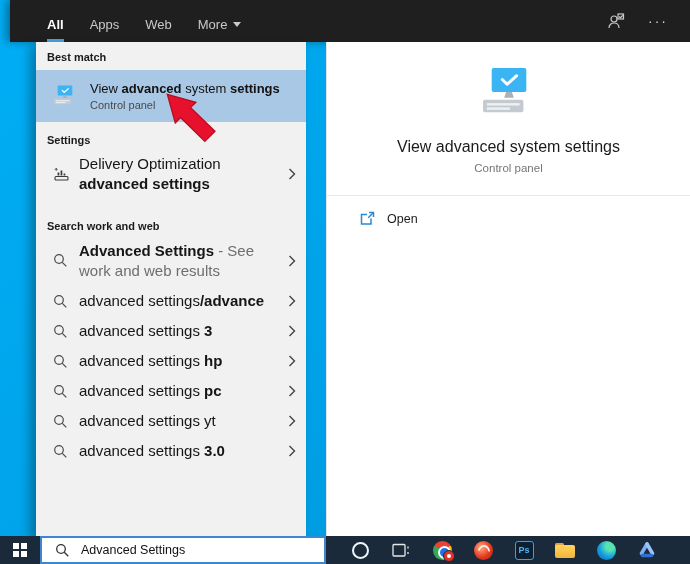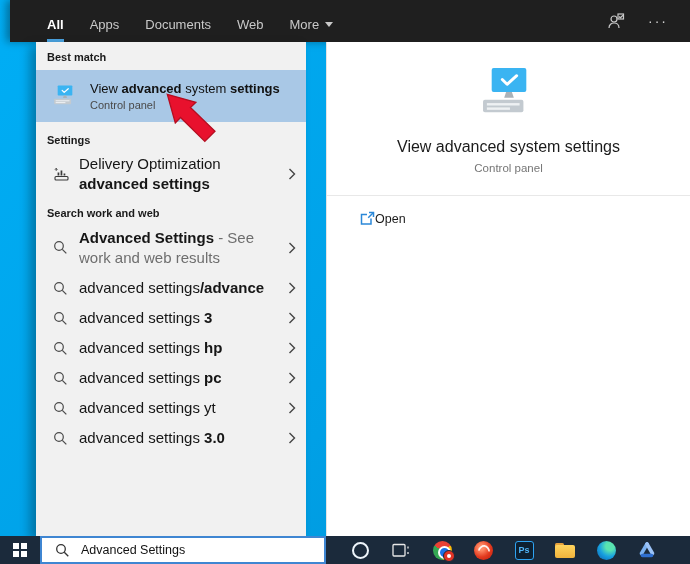--- a/index.html
+++ b/index.html
@@ -37,21 +37,21 @@
   .result-row .row-icon{flex:0 0 17px;display:flex;align-items:center;}
   .result-row .row-text{flex:1;font-size:15px;color:#161616;margin:0 6px 0 9px;line-height:1.35;}
   .chevron{flex:0 0 12px;display:flex;align-items:center;justify-content:center;}
   .suggestion{min-height:30px;padding-top:0;padding-bottom:0;}
 
   
   .hero{padding-top:26px;}
   .rp-title{margin-top:16px;font-size:16px;color:#1b1b1b;}
   .rp-sub{margin-top:6px;font-size:11.5px;color:#767676;}
   .rp-divider{margin:21px 0 0 0;border:none;border-top:1px solid #e8e8e8;}
-  .open-row{display:flex;align-items:center;text-align:right;padding:15px 0 0 33px;gap:0;}
+  .open-row{display:flex;align-items:center;text-align:right;padding:15px 0 0 33px;gap:12px;}
   .open-label{font-size:12.5px;color:#1b1b1b;}
 
   
   .red-arrow{position:absolute;left:166px;top:93px;z-index:30;}
 
   
   .taskbar{position:absolute;left:0;top:536px;width:690px;height:28px;background:#1b2a3b;
            display:flex;align-items:stretch;z-index:40;}
   .start-btn{width:40px;display:flex;align-items:center;justify-content:center;}
   .win-logo{display:grid;grid-template-columns:6.5px 6.5px;grid-template-rows:6.5px 6.5px;gap:1.5px;}
@@ -94,23 +94,20 @@
 
   <div class="topbar">
     <div class="tabs">
       <div class="tab active">
           <span>All</span>
         </div>
       <div class="tab">
           <span>Apps</span>
         </div>
       <div class="tab">
-          <span>Documents</span>
-        </div>
-      <div class="tab">
           <span>Web</span>
         </div>
       <div class="tab">
           <span>More</span>
           <span class="caret"></span>
         </div>
     </div>
     <div class="topbar-right">
       <span style="display:flex;">
         <svg width="20" height="20" viewBox="0 0 20 20" fill="none" stroke="#c9c9c9" stroke-width="1.2">
@@ -157,21 +154,21 @@
         </svg>
       </span>
       <span class="row-text" style="max-width:210px;"><span>Delivery Optimization </span><span style="font-weight: 700;">advanced settings</span></span>
       <span class="chevron">
         <svg width="8" height="12" viewBox="0 0 8 12" fill="none" stroke="#444" stroke-width="1.4">
             <path d="M1.5,1 L6.5,6 L1.5,11"></path>
           </svg>
       </span>
     </div>
 
-    <div class="section-label" style="margin-top:7px;">Search work and web</div>
+    <div class="section-label" style="margin-top:20px;">Search work and web</div>
 
     <div class="result-row" style="margin-top:4px;">
       <span class="row-icon">
         <svg width="15" height="15" viewBox="0 0 15 15" fill="none" stroke="#4a4a4a" stroke-width="1.2">
             <circle cx="6" cy="6" r="4.3"></circle>
             <path d="M9.3,9.3 L13.3,13.3"></path>
           </svg>
       </span>
       <span class="row-text" style="max-width:205px;"><span style="font-weight: 700;">Advanced Settings</span><span class="seg-gray"> - See work and web results</span></span>
       <span class="chevron">

